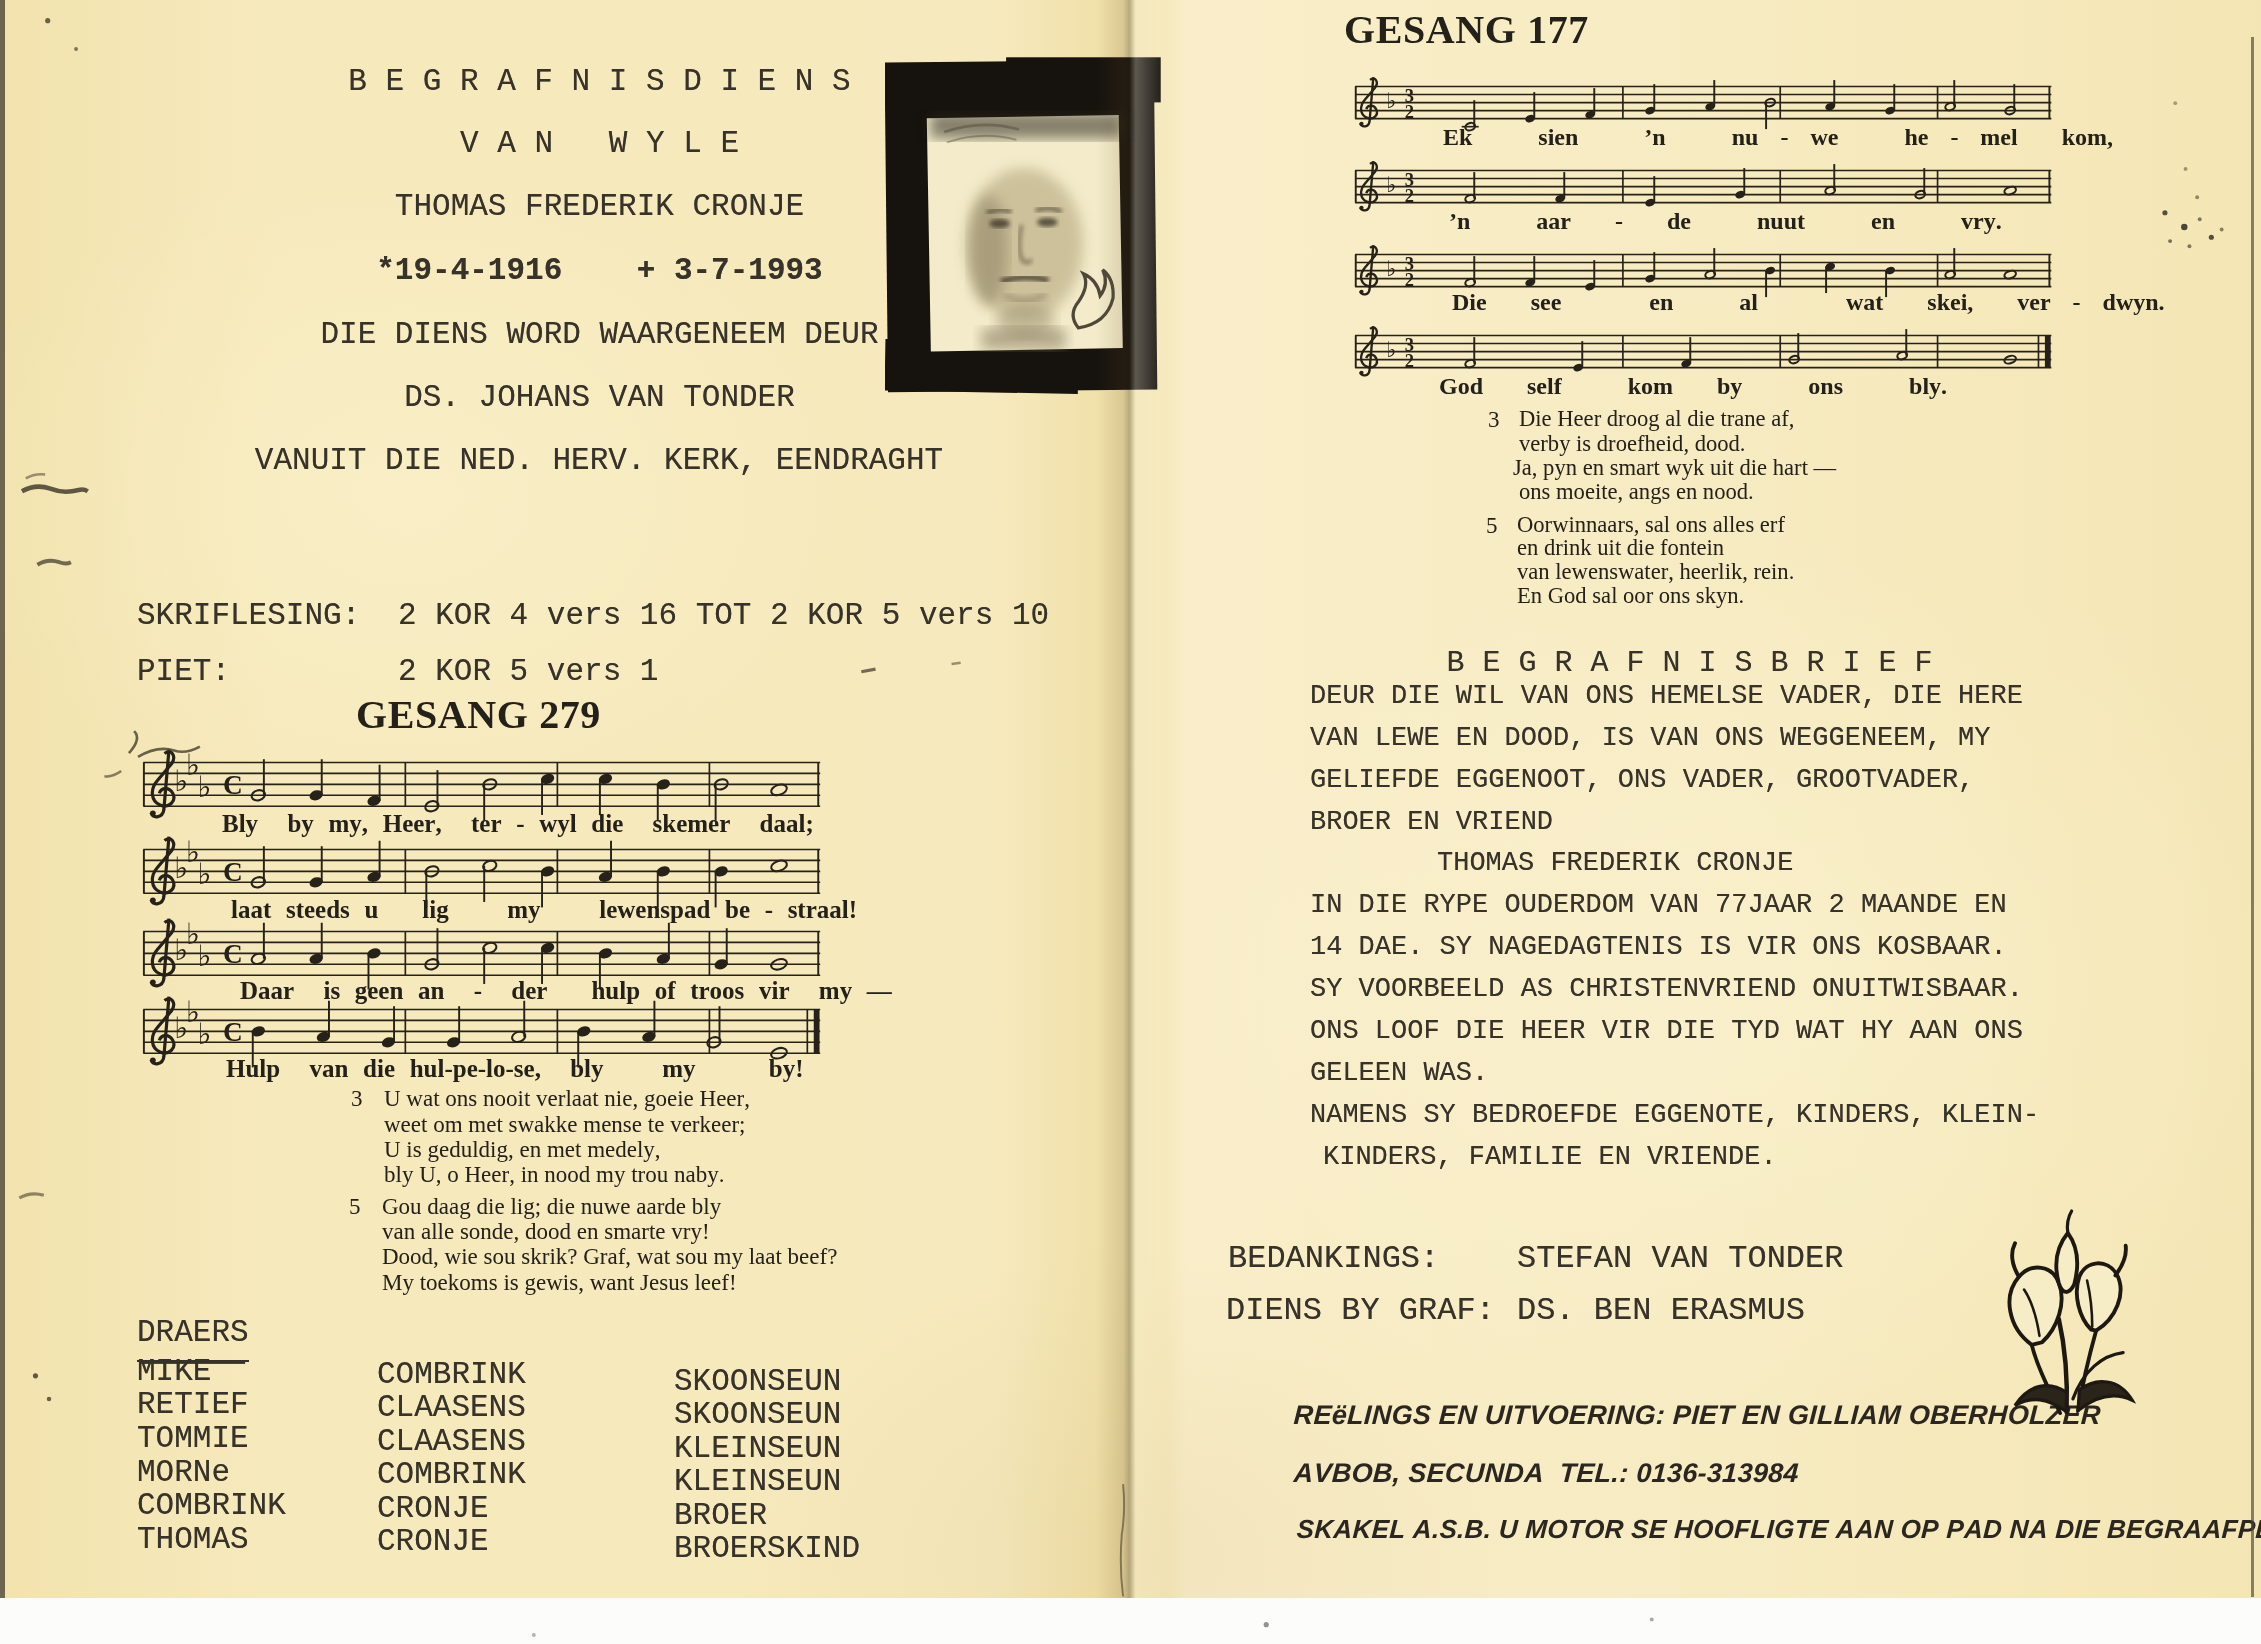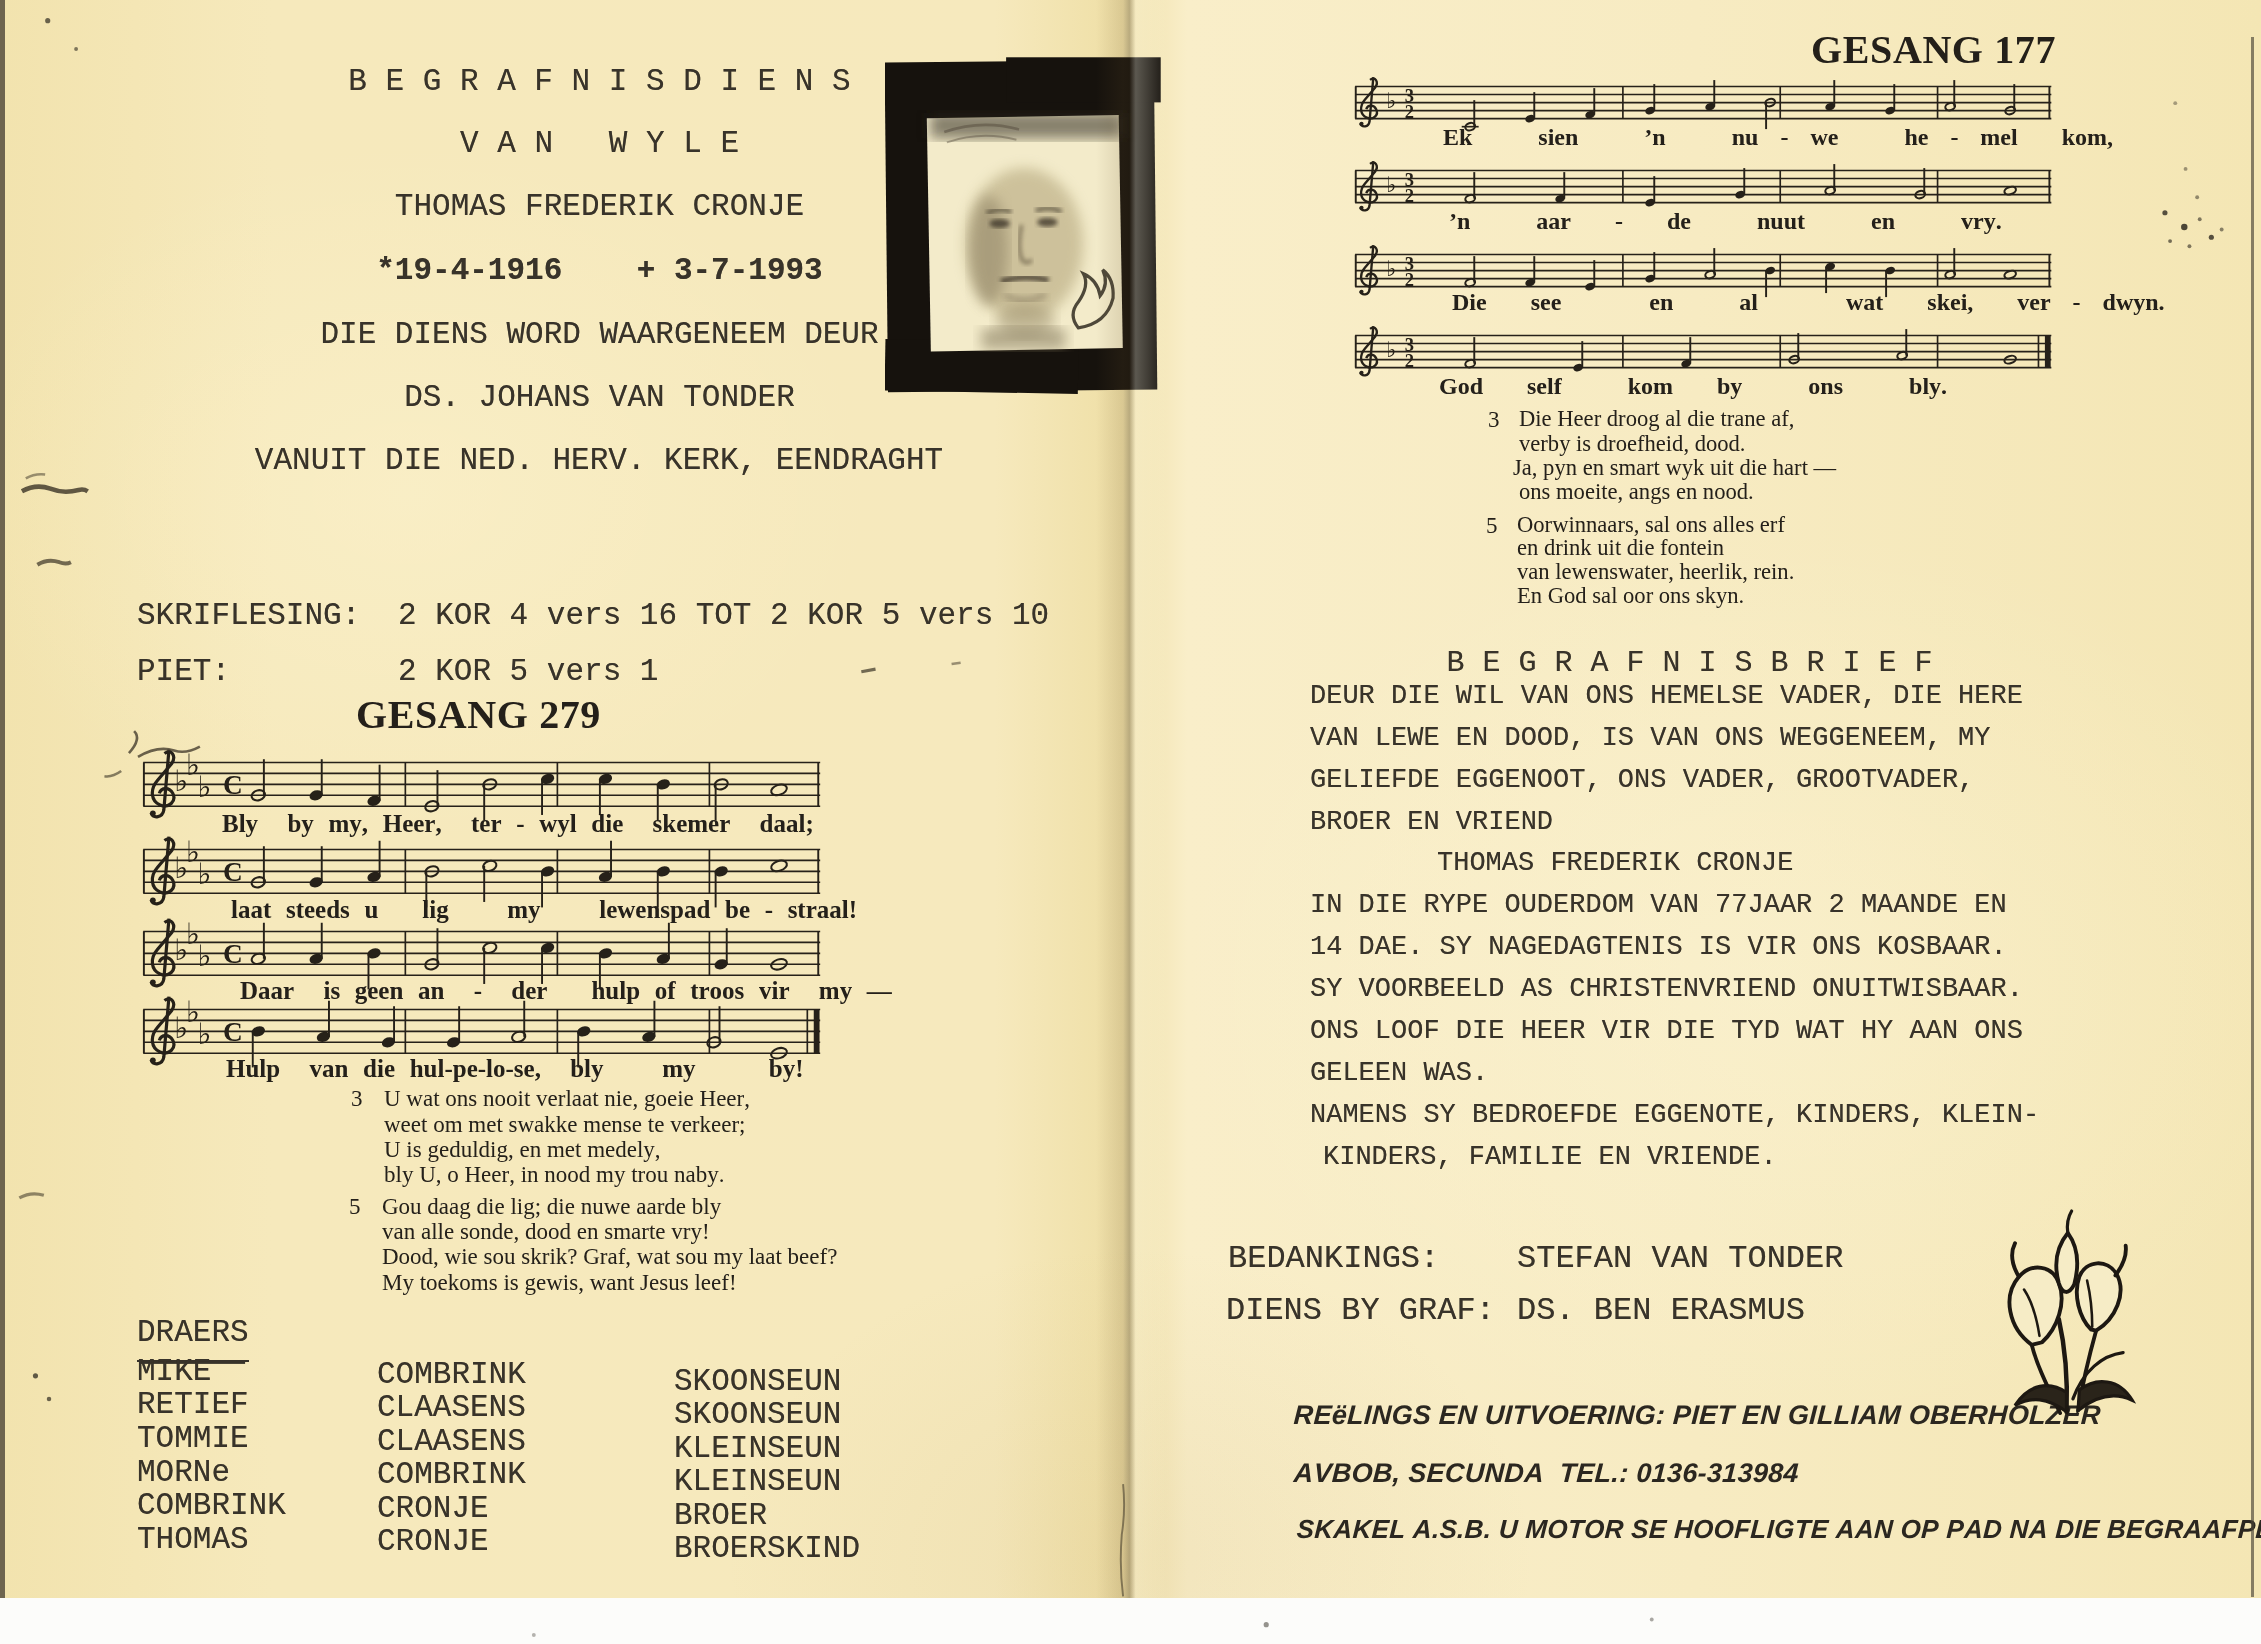--- a/index.html
+++ b/index.html
@@ -297,21 +297,21 @@
     </g>
 
     <rect x="150" y="420" width="130" height="34" fill="#776c50" opacity="0.5" filter="url(#b10)"></rect>
 
     <path d="M92,116 Q150,96 208,112" stroke="#5a5142" stroke-width="4" fill="none" opacity="0.55"></path>
     <path d="M96,132 Q150,114 204,128" stroke="#5a5142" stroke-width="3" fill="none" opacity="0.45"></path>
 
     <path d="M300,380 q18,-26 8,-44 q22,10 26,34 q14,-18 4,-40 q18,14 16,44 q-10,40 -54,46 q-16,-20 0,-40" stroke="#241f15" stroke-width="5" fill="none" opacity="0.8"></path>
   </svg>
 
-  <div class="abs pr heading" style="left:1344px;top:26px;width:712px;text-align:right;">GESANG 177</div>
+  <div class="abs pr heading" style="left:1344px;top:6px;width:712px;text-align:left;">GESANG 177</div>
 
   <div class="abs staff" style="left:1344px;top:64px;width:712px;height:84px;"><svg width="712" height="90" viewBox="0 0 1105 140">
         <line x1="16" y1="35" x2="1099" y2="35" stroke="#262119" stroke-width="2.6"></line>
         <line x1="16" y1="47.5" x2="1099" y2="47.5" stroke="#262119" stroke-width="2.6"></line>
         <line x1="16" y1="60" x2="1099" y2="60" stroke="#262119" stroke-width="2.6"></line>
         <line x1="16" y1="72.5" x2="1099" y2="72.5" stroke="#262119" stroke-width="2.6"></line>
         <line x1="16" y1="85" x2="1099" y2="85" stroke="#262119" stroke-width="2.6"></line>
         <line x1="17" y1="35" x2="17" y2="85" stroke="#262119" stroke-width="3"></line>
         <g transform="translate(12,17.352941176470587) scale(0.7352941176470589)" stroke="#262119" fill="none" stroke-width="5">
     <path d="M37 10 C48 2 56 14 48 26 L26 52 C14 66 16 84 30 90 C44 96 56 84 50 72 C45 62 32 62 29 72"></path>

